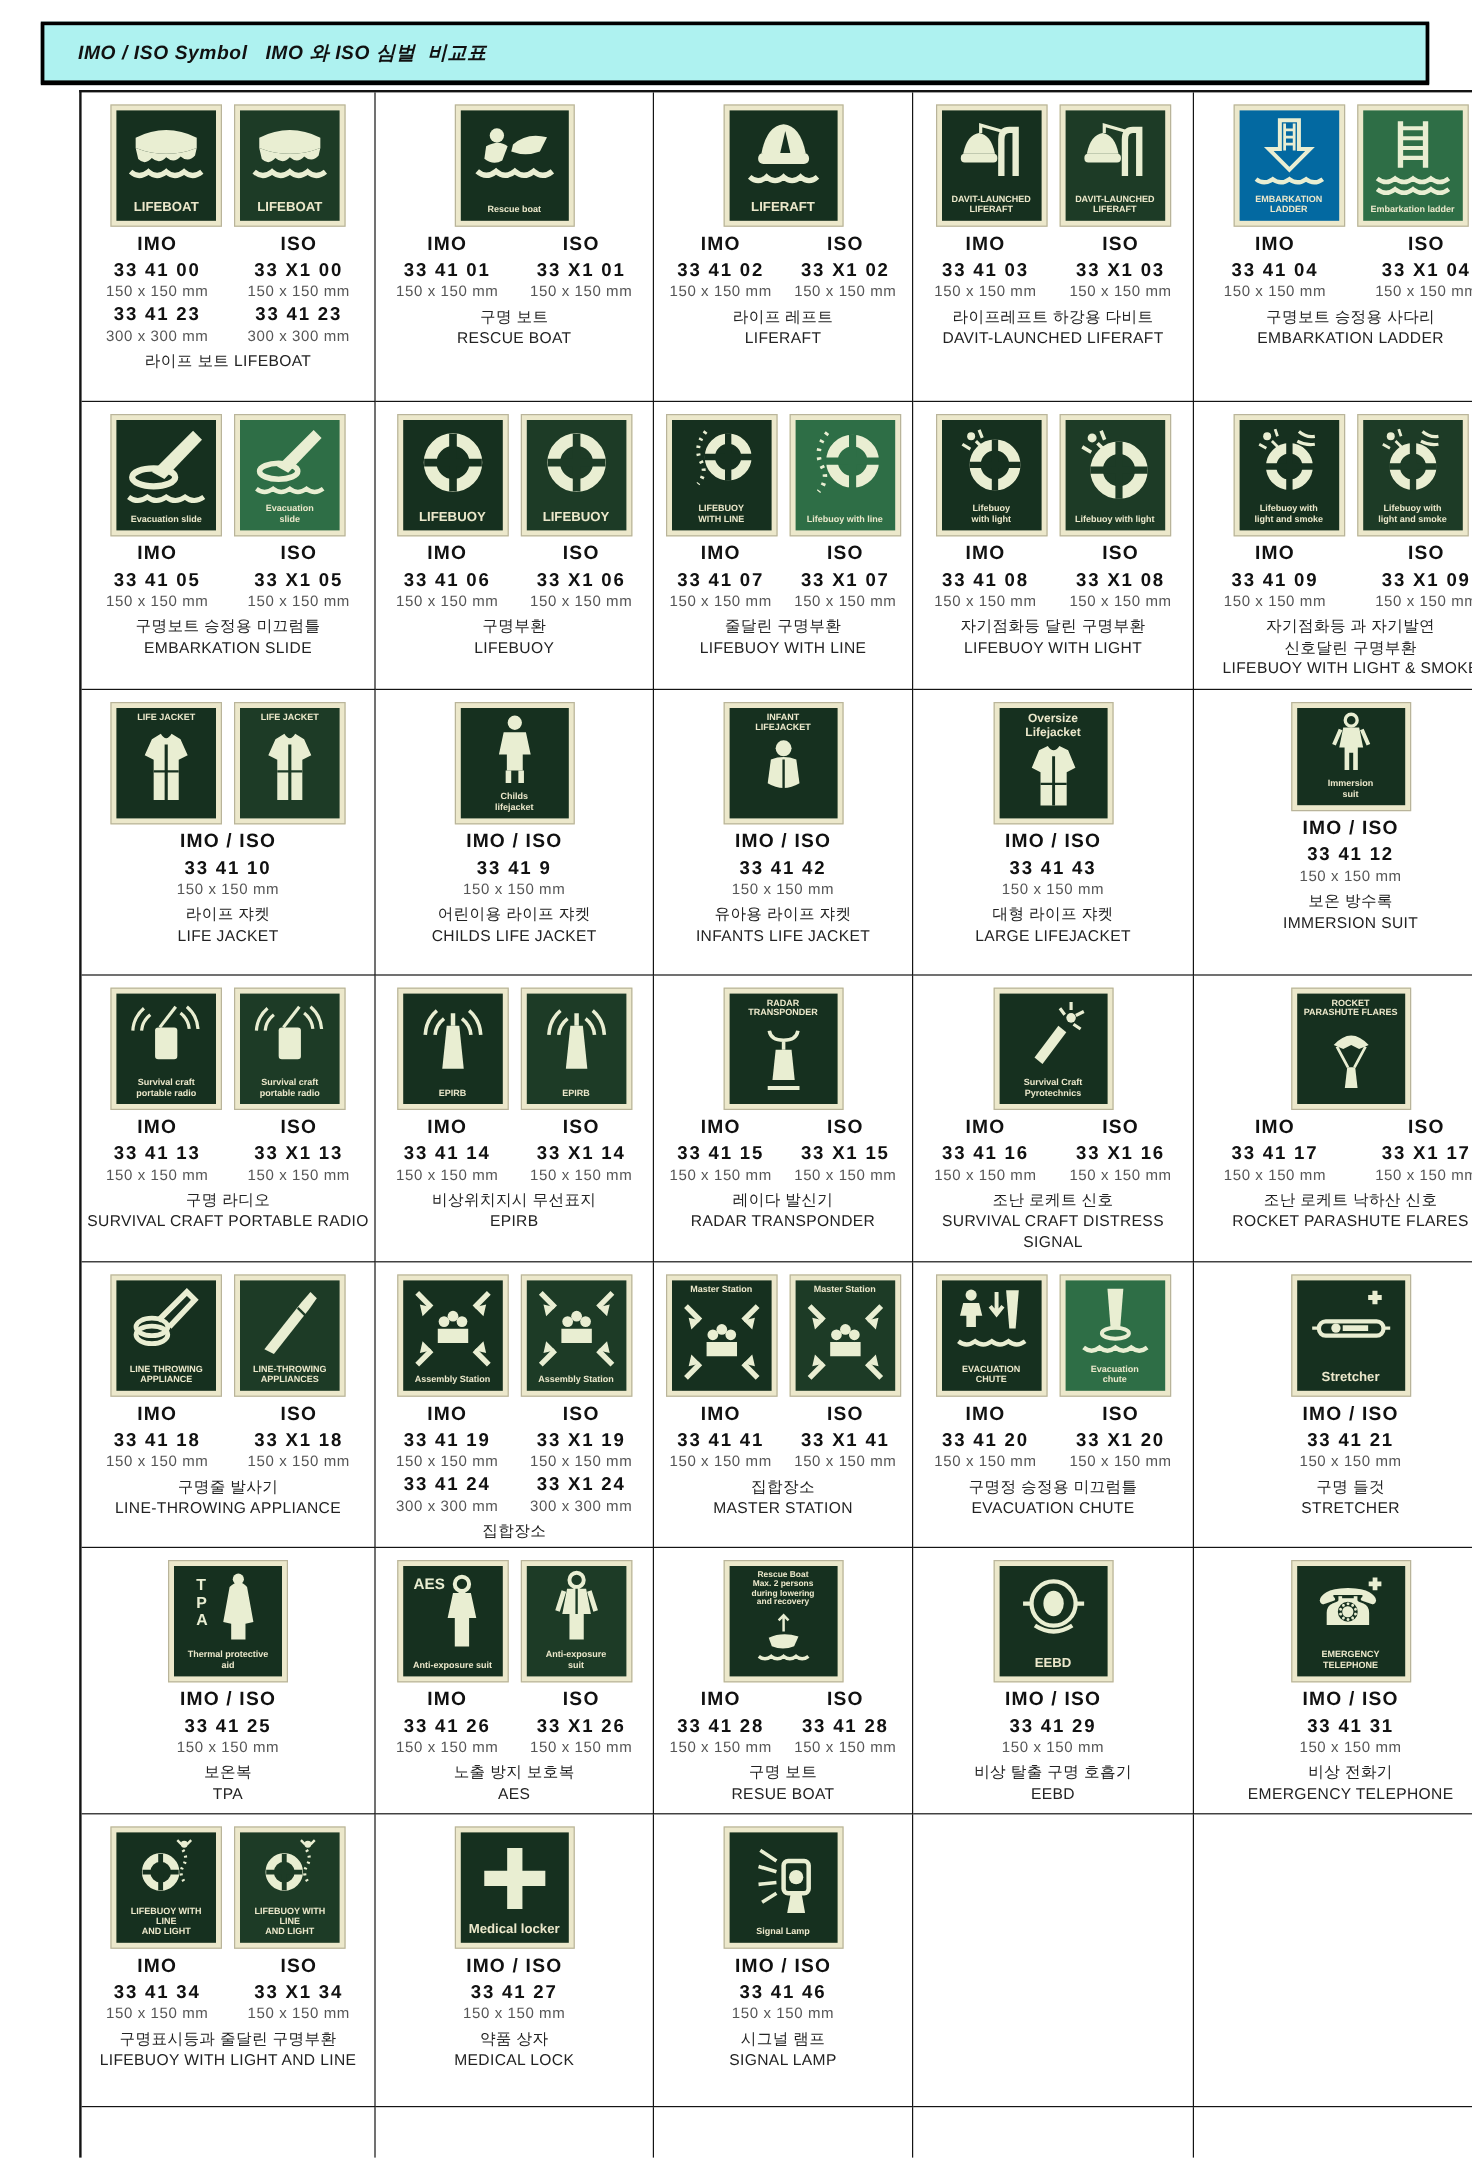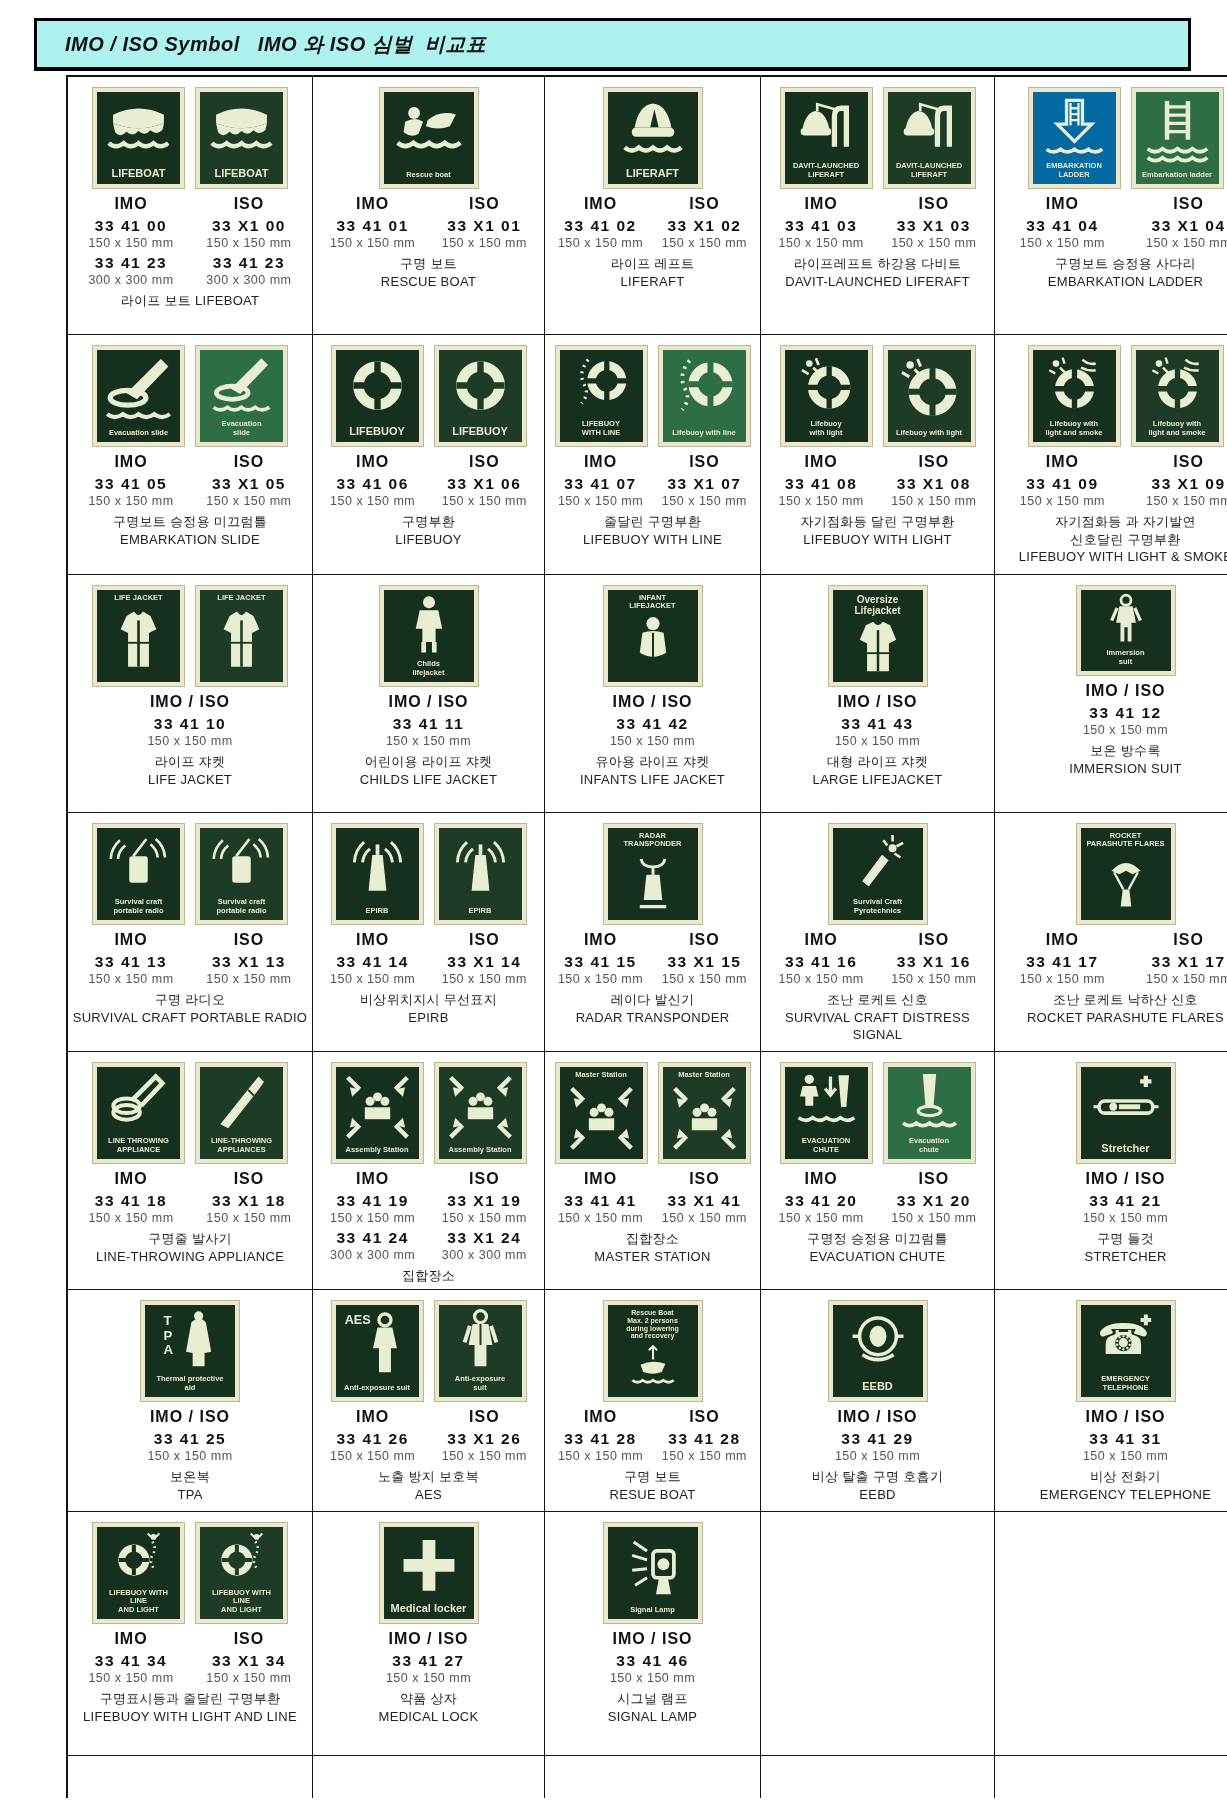--- a/index.html
+++ b/index.html
@@ -1,18 +1,18 @@
 <!DOCTYPE html>
 <html><head>
 <meta charset="utf-8">
 <style>
   html,body{margin:0;padding:0;background:#ffffff;}
   body{width:1227px;height:1800px;position:relative;font-family:"Liberation Sans","DejaVu Sans",sans-serif;color:#111;}
   .page-header{margin:18px 36px 3px 34px;height:46px;background:#aef2f0;border:3px solid #000;display:flex;align-items:center;padding-left:28px;box-shadow:0 1px 0 #000;}
-  .page-header .title{font-size:20px;font-weight:bold;font-style:italic;letter-spacing:.5px;white-space:pre;}
+  .page-header .title{font-size:16px;font-weight:bold;font-style:italic;letter-spacing:.5px;white-space:pre;}
   #grid{position:absolute;left:18px;top:75px;width:1188px;display:grid;border-top:2px solid #141414;border-left:2px solid #141414;border-right:2px solid #141414;margin-left:48px;}
   .cell{border-right:1.6px solid #141414;border-bottom:1.6px solid #141414;display:flex;flex-direction:column;align-items:center;padding-top:10px;box-sizing:border-box;overflow:hidden;}
   .cell.lastcol{border-right:none;}
   .cell.stub{border-bottom:none;}
   .signs{display:flex;justify-content:center;gap:10px;align-items:flex-start;}
   .sign{background:#ece8cb;padding:4px;border:1px solid #b9b49a;box-sizing:border-box;}
   .sign-box{display:flex;flex-direction:column;box-sizing:border-box;padding:3px;}
   .sign-box svg{flex:1 1 auto;min-height:0;width:100%;}
   .cap{color:#ece8cb;font-weight:bold;text-align:center;white-space:pre-line;line-height:1.12;padding:1px 2px 2px;}
   .cap.top{order:-1;}
@@ -477,21 +477,21 @@
               <path d="M42 74 L42 90 M58 74 L58 90" stroke="#e9eed2" stroke-width="7"></path>
             </svg>
             <div class="cap" style="font-size: 7.5px;">Childs
 lifejacket</div>
           </div>
         </div>
       </div>
       <div class="cols" style="justify-content: center;">
         <div class="col">
           <div class="lbl">IMO / ISO</div>
-          <div class="code">33 41 11</div>
+          <div class="code">33 41 9</div>
           <div class="size">150 x 150 mm</div>
         </div>
       </div>
       <div class="desc">
         <div>어린이용 라이프 쟈켓</div>
         <div>CHILDS LIFE JACKET</div>
       </div>
     </div>
     <div class="cell">
       <div class="signs">

